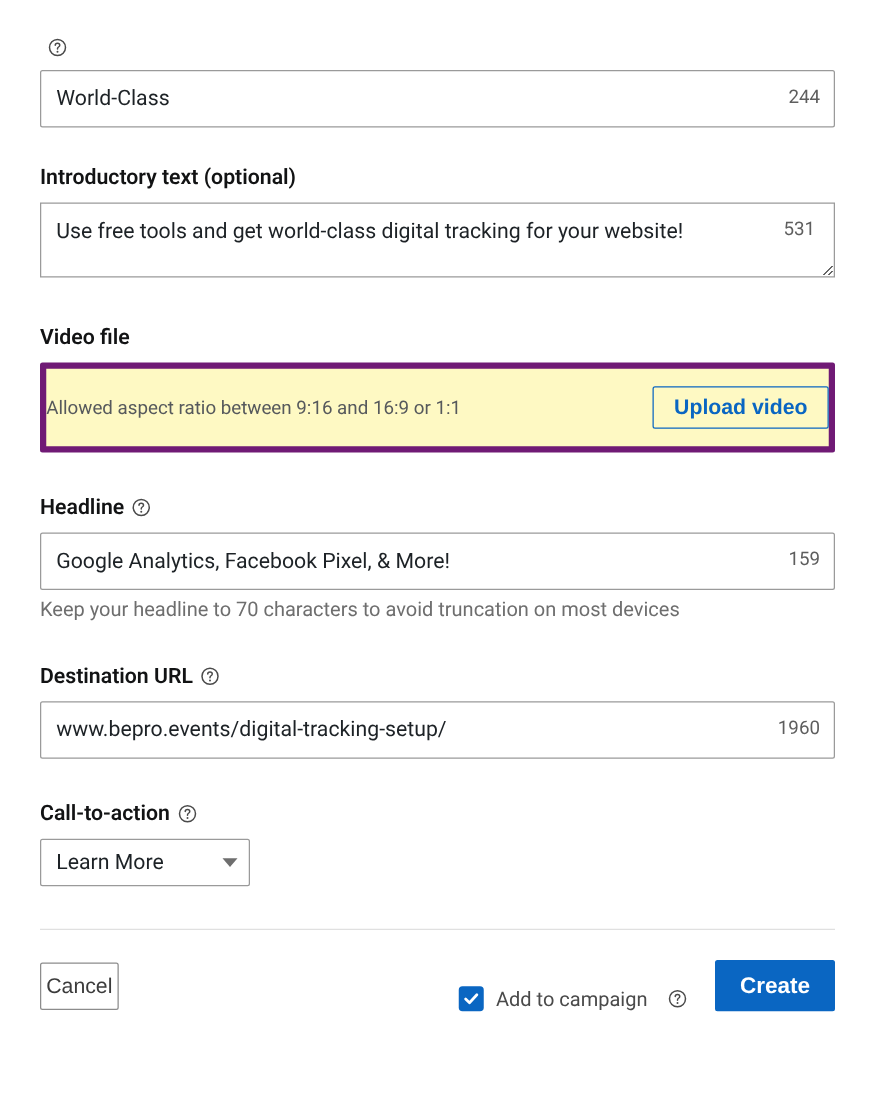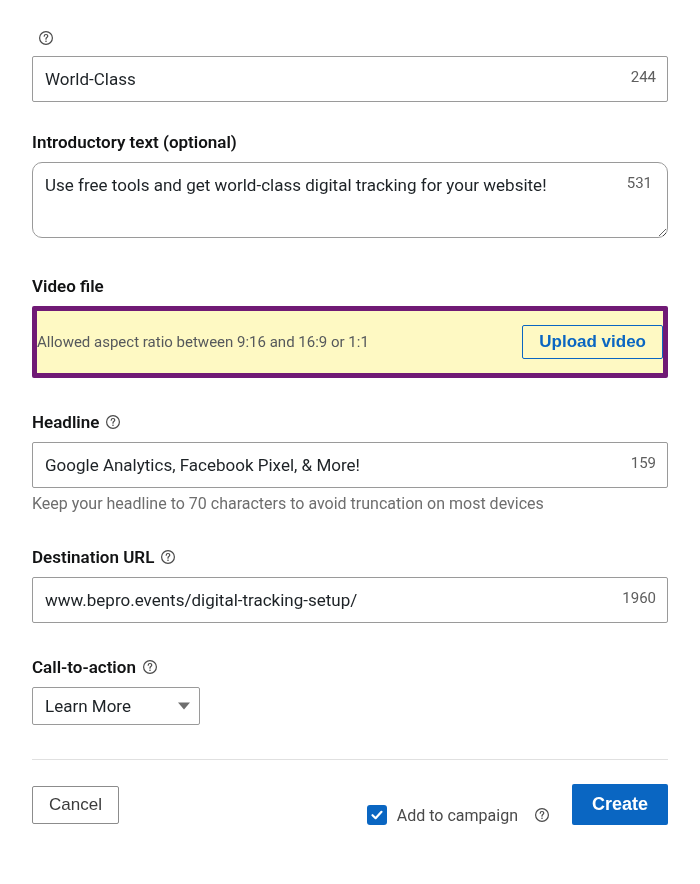--- a/index.html
+++ b/index.html
@@ -39,26 +39,26 @@
     border: 1px solid #9a9a9a;
     border-radius: 2px;
     font-size: 17px;
     padding: 12px 60px 12px 12px;
     color: #1d2226;
     font-family: inherit;
   }
   .textarea-input {
     width: 100%;
     border: 1px solid #9a9a9a;
-    border-radius: 10px;
+    border-radius: 0;
     font-size: 17px;
     padding: 12px 60px 12px 12px;
     color: #1d2226;
     font-family: inherit;
-    height: 76px;
+    height: 60px;
     resize: both;
   }
   .counter {
     position: absolute;
     right: 12px;
     top: 12px;
     font-size: 15px;
     color: #5e5e5e;
   }
   .textarea-counter { top: 12px; right: 16px; }
@@ -124,21 +124,21 @@
   }
   .footer {
     display: flex;
     align-items: center;
     justify-content: space-between;
   }
   .cancel-btn {
     border: 1px solid #8c8c8c;
     background: #fff;
     font-size: 17px;
-    padding: 8px 16px;
+    padding: 8px 4px;
     border-radius: 2px;
     cursor: pointer;
     color: #3b3b3b;
     font-weight: 500;
   }
   .footer-right {
     display: flex;
     align-items: flex-end;
     gap: 22px;
   }

